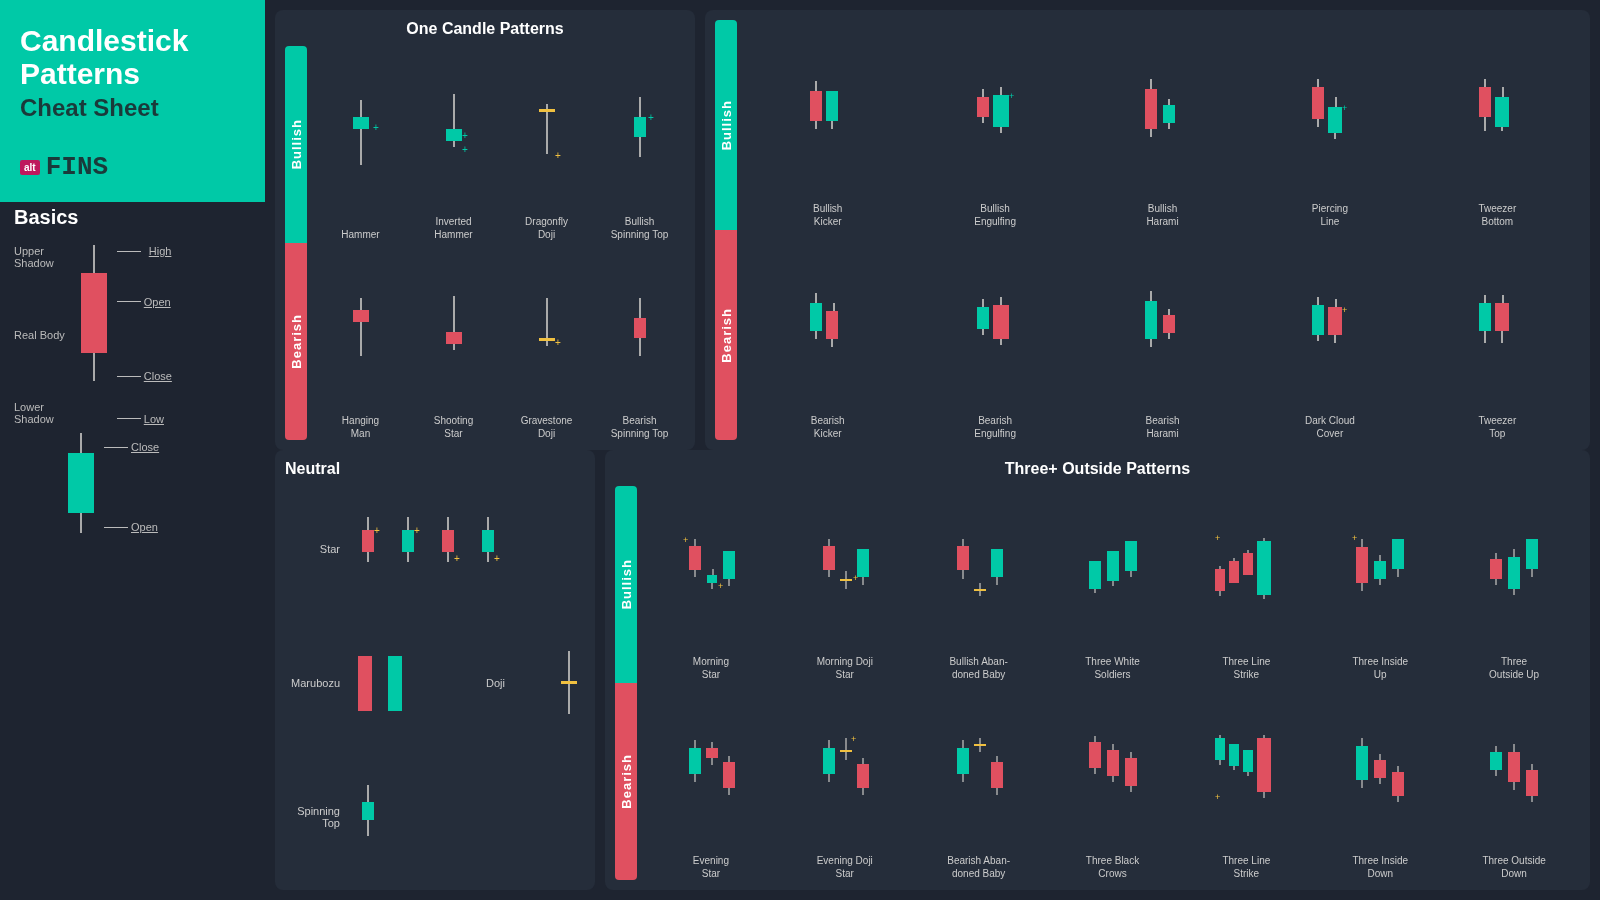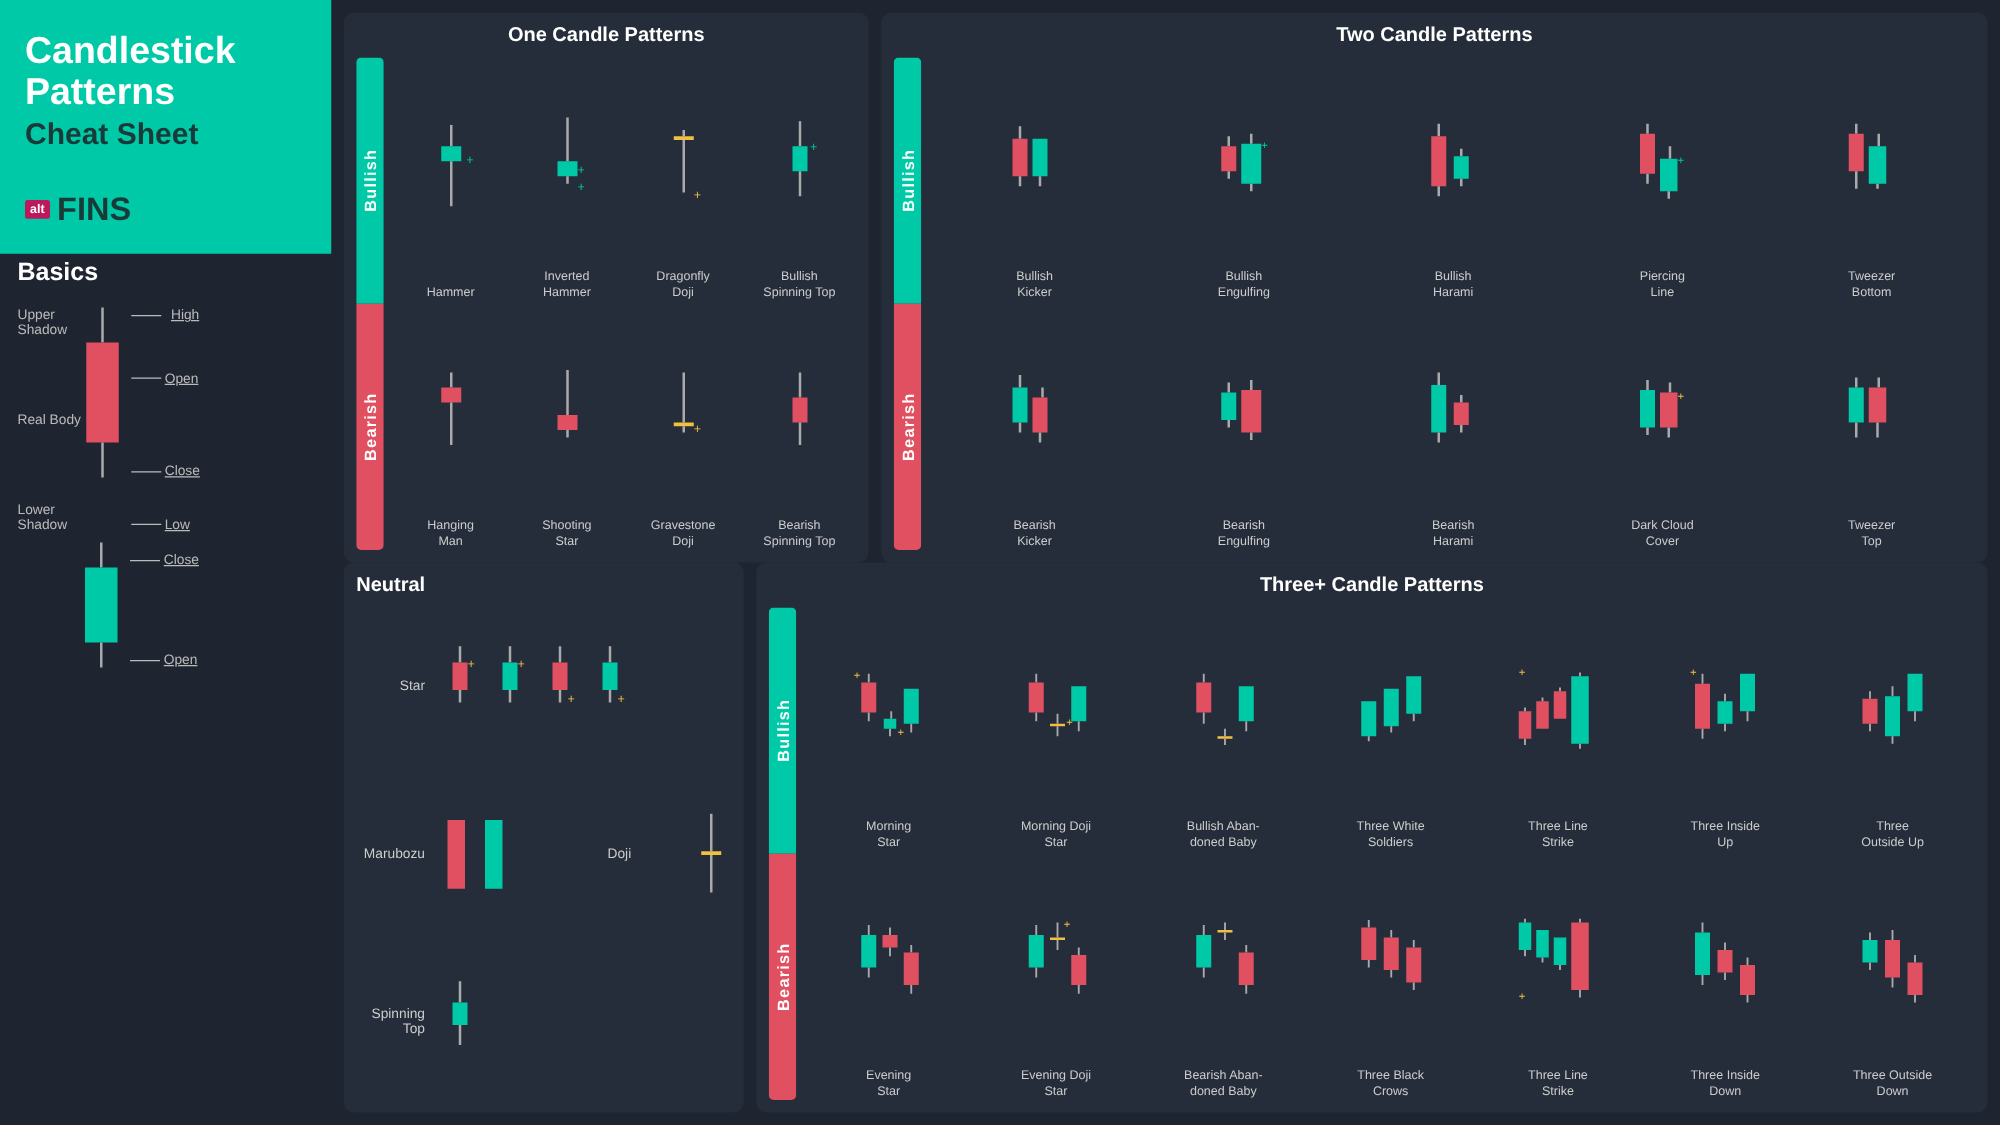--- a/index.html
+++ b/index.html
@@ -55,20 +55,21 @@
       font-size: 10px;
       padding: 2px 4px;
       font-weight: bold;
       border-radius: 2px;
     }
 
     .logo-fins {
       color: #1a3a3a;
       font-size: 26px;
       font-weight: 900;
+      font-family: Liberation Mono, monospace;
     }
 
     .basics-section {
       padding: 4px 14px;
       flex: 1;
     }
 
     .basics-title {
       color: white;
       font-size: 20px;
@@ -258,21 +259,21 @@
     <div class="sidebar-logo">
       <span class="logo-alt">alt</span>
       <span class="logo-fins">FINS</span>
     </div>
   </div>
 
   <div class="basics-section">
     <div class="basics-title">Basics</div>
 
     <div style="display:flex; align-items:flex-start; gap:4px; margin-bottom:8px;">
-      <div style="display:flex; flex-direction:column; font-size:11px; color:#bbb; gap:0; margin-right:0; justify-content:space-between; height:180px;">
+      <div style="display:flex; flex-direction:column; font-size:11px; color:#bbb; gap:0; margin-right:12px; justify-content:space-between; height:180px;">
         <div>Upper<br>Shadow</div>
         <div>Real Body</div>
         <div>Lower<br>Shadow</div>
       </div>
       <div style="display:flex; flex-direction:column; align-items:center; gap:0;">
 
         <div style="width:2px; height:28px; background:#aaa;"></div>
 
         <div style="width:26px; height:80px; background:#e05060;"></div>
 
@@ -433,21 +434,20 @@
                 </svg>
               </div>
               <div class="candle-label">Bearish<br>Spinning Top</div>
             </div>
           </div>
         </div>
       </div>
     </div>
 
     <div class="panel" style="flex:1;">
-      <div class="panel-title">Two Candle Patterns</div>
       <div class="panel-content">
         <div class="label-strip">
           <div class="strip-bullish">
             <span class="strip-text">Bullish</span>
           </div>
           <div class="strip-bearish">
             <span class="strip-text">Bearish</span>
           </div>
         </div>
         <div class="candle-grid">
@@ -668,21 +668,21 @@
               <line x1="16" y1="5" x2="16" y2="22" stroke="#aaa" stroke-width="2"></line>
               <rect x="10" y="22" width="12" height="18" fill="#00c9a7"></rect>
               <line x1="16" y1="40" x2="16" y2="56" stroke="#aaa" stroke-width="2"></line>
             </svg>
           </div>
         </div>
       </div>
     </div>
 
     <div class="panel three-panel">
-      <div class="panel-title">Three+ Candle Patterns</div>
+      <div class="panel-title">Three+ Outside Patterns</div>
       <div class="three-content">
         <div class="label-strip">
           <div class="strip-bullish">
             <span class="strip-text">Bullish</span>
           </div>
           <div class="strip-bearish">
             <span class="strip-text">Bearish</span>
           </div>
         </div>
         <div class="candle-grid">

